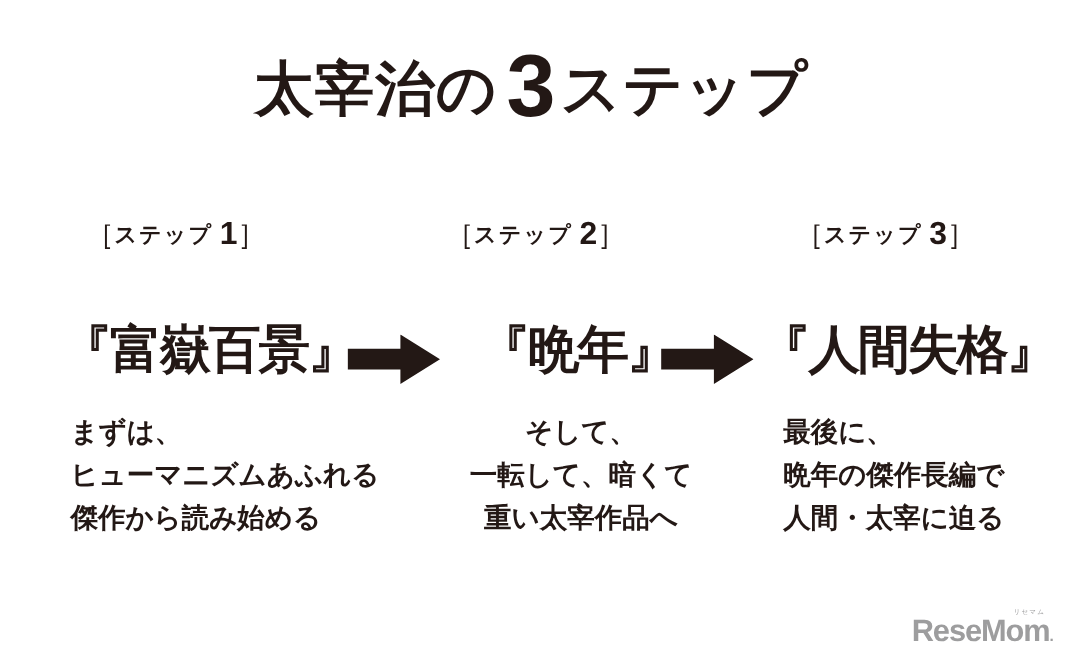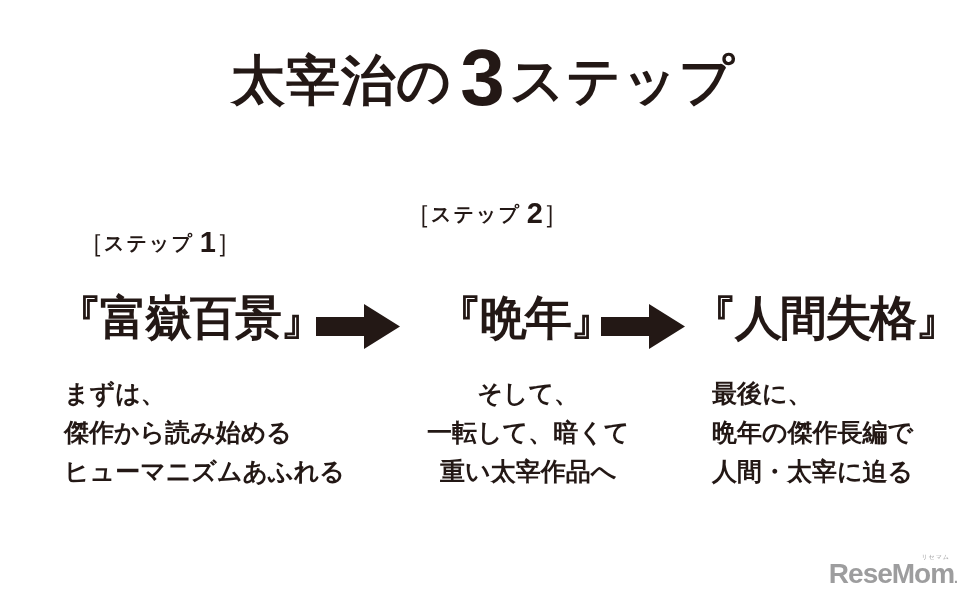--- a/index.html
+++ b/index.html
@@ -58,21 +58,21 @@
     font-size:26px;
     vertical-align:-2px;
   }
   .step-label .step-word{letter-spacing:2px;}
   .step-label .step-num{
     font-weight:900;
     font-size:29px;
     vertical-align:-2px;
     padding-left:6px;
   }
-  #step-label-1{left:55px;margin-top:29px;}
+  #step-label-1{left:55px;}
   #step-label-2{left:382px;}
   #step-label-3{left:700px;}
 
   
   .book-title{
     position:absolute;
     top:292px;
     text-align:right;
     font-weight:900;
     font-size:47px;
@@ -142,40 +142,43 @@
   <h1 class="main-title">
     <span class="t-kanji">太宰治の</span><span class="t-number">3</span><span class="t-kanji">ステップ</span>
   </h1>
 
   <div class="step-label" id="step-label-1">
     <span class="bracket">［</span><span class="step-word">ステップ</span><span class="step-num">1</span><span class="bracket">］</span>
   </div>
   <div class="step-label" id="step-label-2">
     <span class="bracket">［</span><span class="step-word">ステップ</span><span class="step-num">2</span><span class="bracket">］</span>
   </div>
+  <div class="step-label" id="step-label-3">
+    <span class="bracket">［</span><span class="step-word">ステップ</span><span class="step-num">3</span><span class="bracket">］</span>
+  </div>
 
   <div class="book-title" id="book-title-1">『富嶽百景』</div>
   <div class="book-title" id="book-title-2">『晩年』</div>
   <div class="book-title" id="book-title-3">『人間失格』</div>
 
   <div class="arrow" id="arrow-1">
     <svg viewBox="0 0 84 45" xmlns="http://www.w3.org/2000/svg" aria-hidden="true">
       <polygon points="0,13 48,13 48,0 84,22.5 48,45 48,32 0,32"></polygon>
     </svg>
   </div>
   <div class="arrow" id="arrow-2">
     <svg viewBox="0 0 84 45" xmlns="http://www.w3.org/2000/svg" aria-hidden="true">
       <polygon points="0,13 48,13 48,0 84,22.5 48,45 48,32 0,32"></polygon>
     </svg>
   </div>
 
   <div class="desc" id="desc-1">
     <div>まずは、</div>
+    <div>ヒューマニズムあふれる</div>
     <div>傑作から読み始める</div>
-    <div>ヒューマニズムあふれる</div>
   </div>
   <div class="desc" id="desc-2">
     <div>そして、</div>
     <div>一転して、暗くて</div>
     <div>重い太宰作品へ</div>
   </div>
   <div class="desc" id="desc-3">
     <div>最後に、</div>
     <div>晩年の傑作長編で</div>
     <div>人間・太宰に迫る</div>

